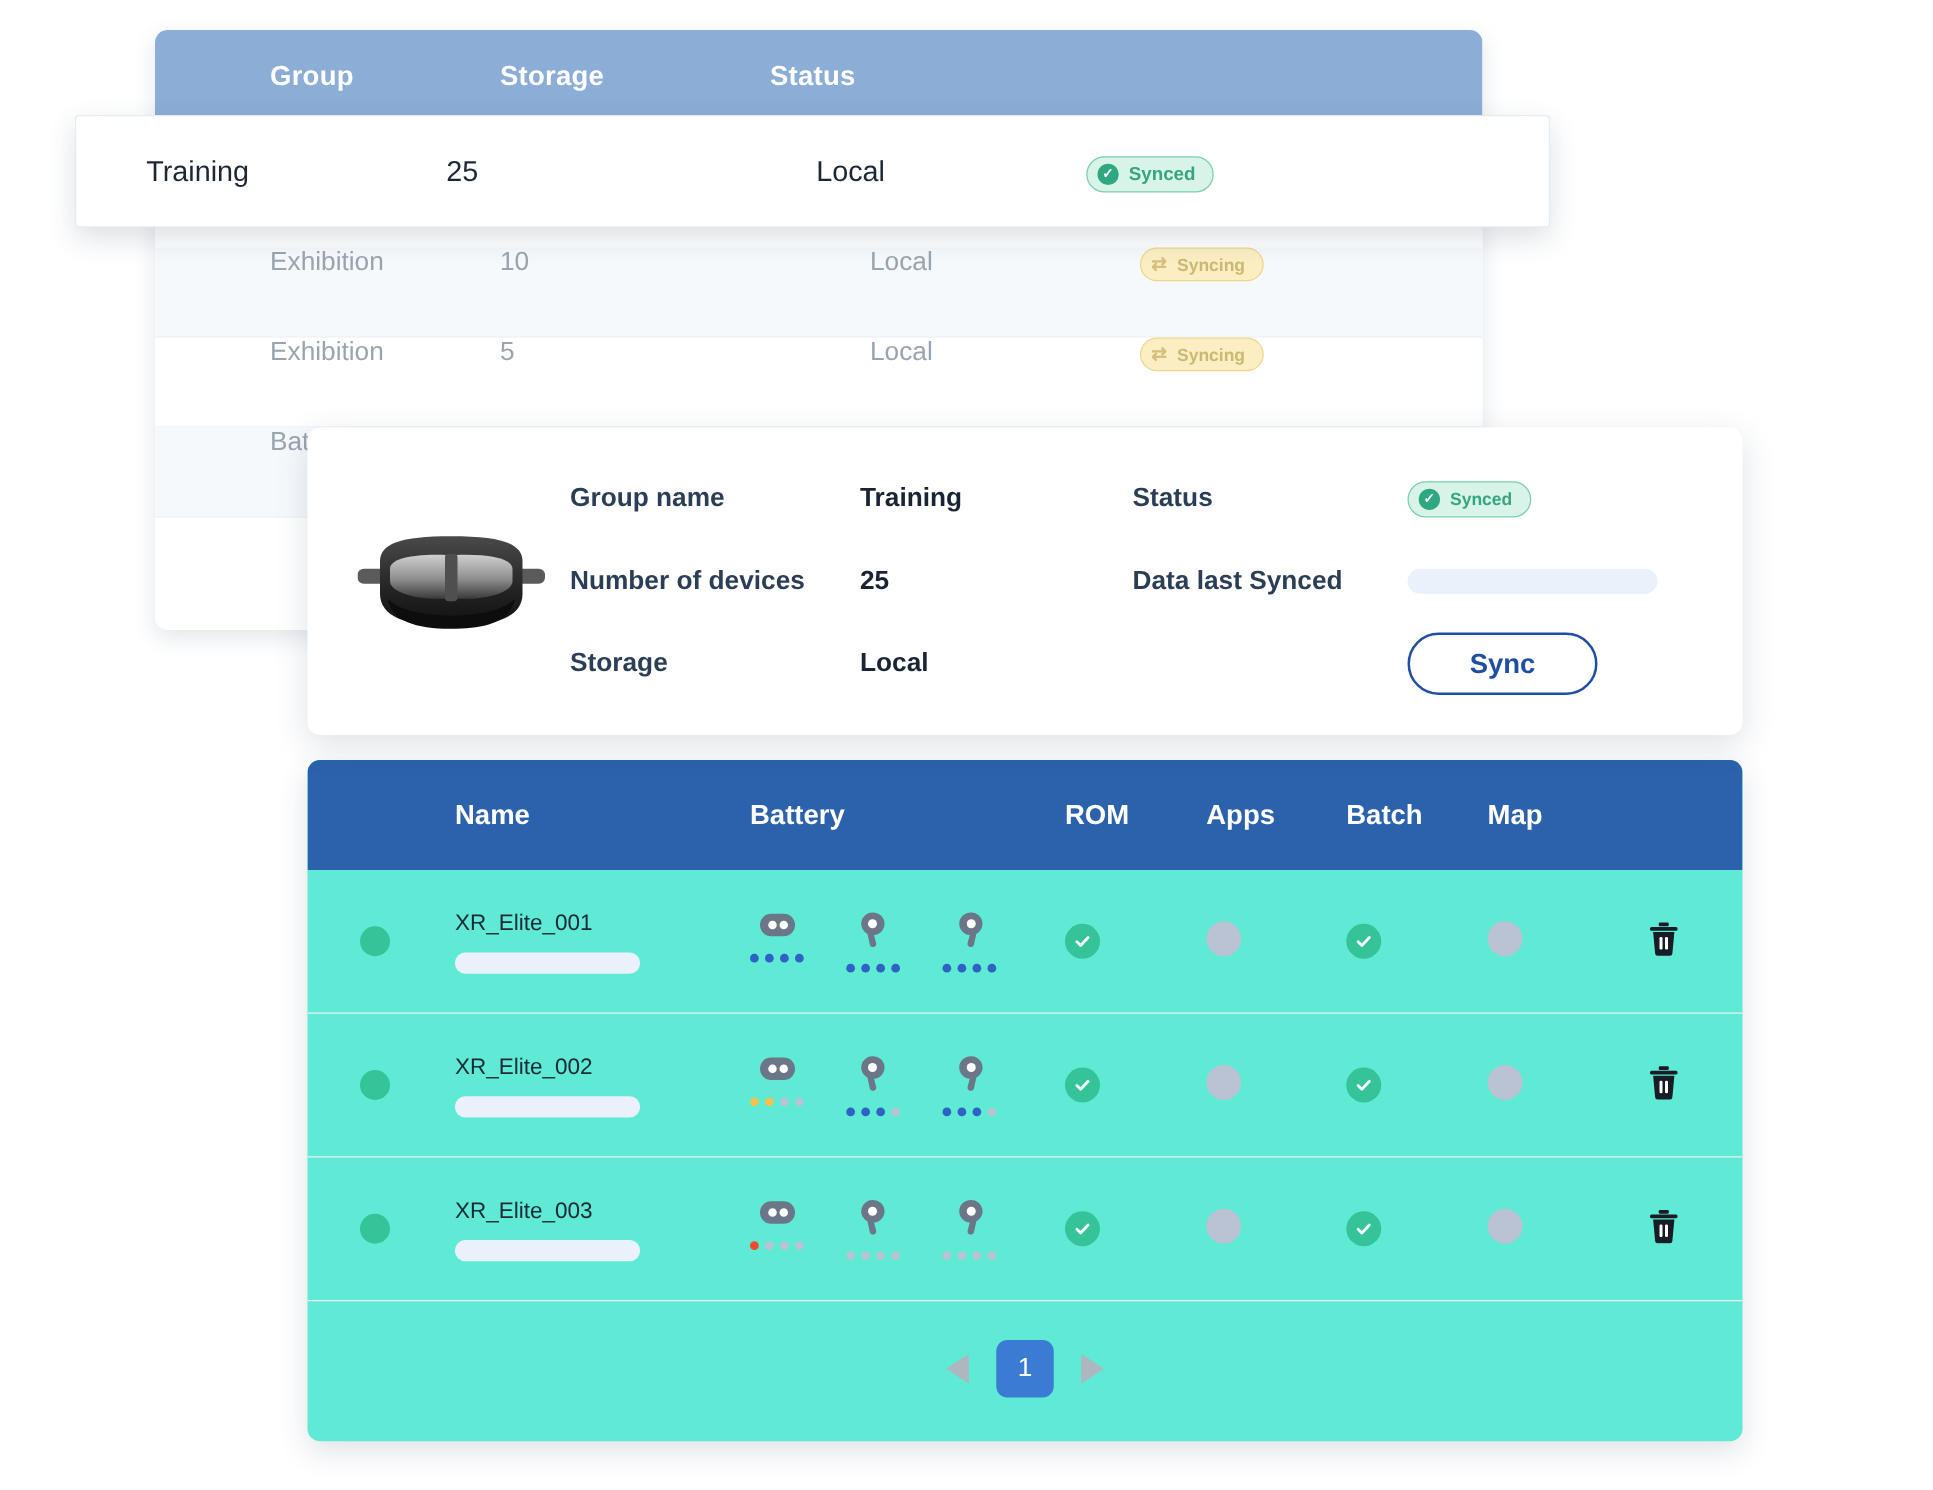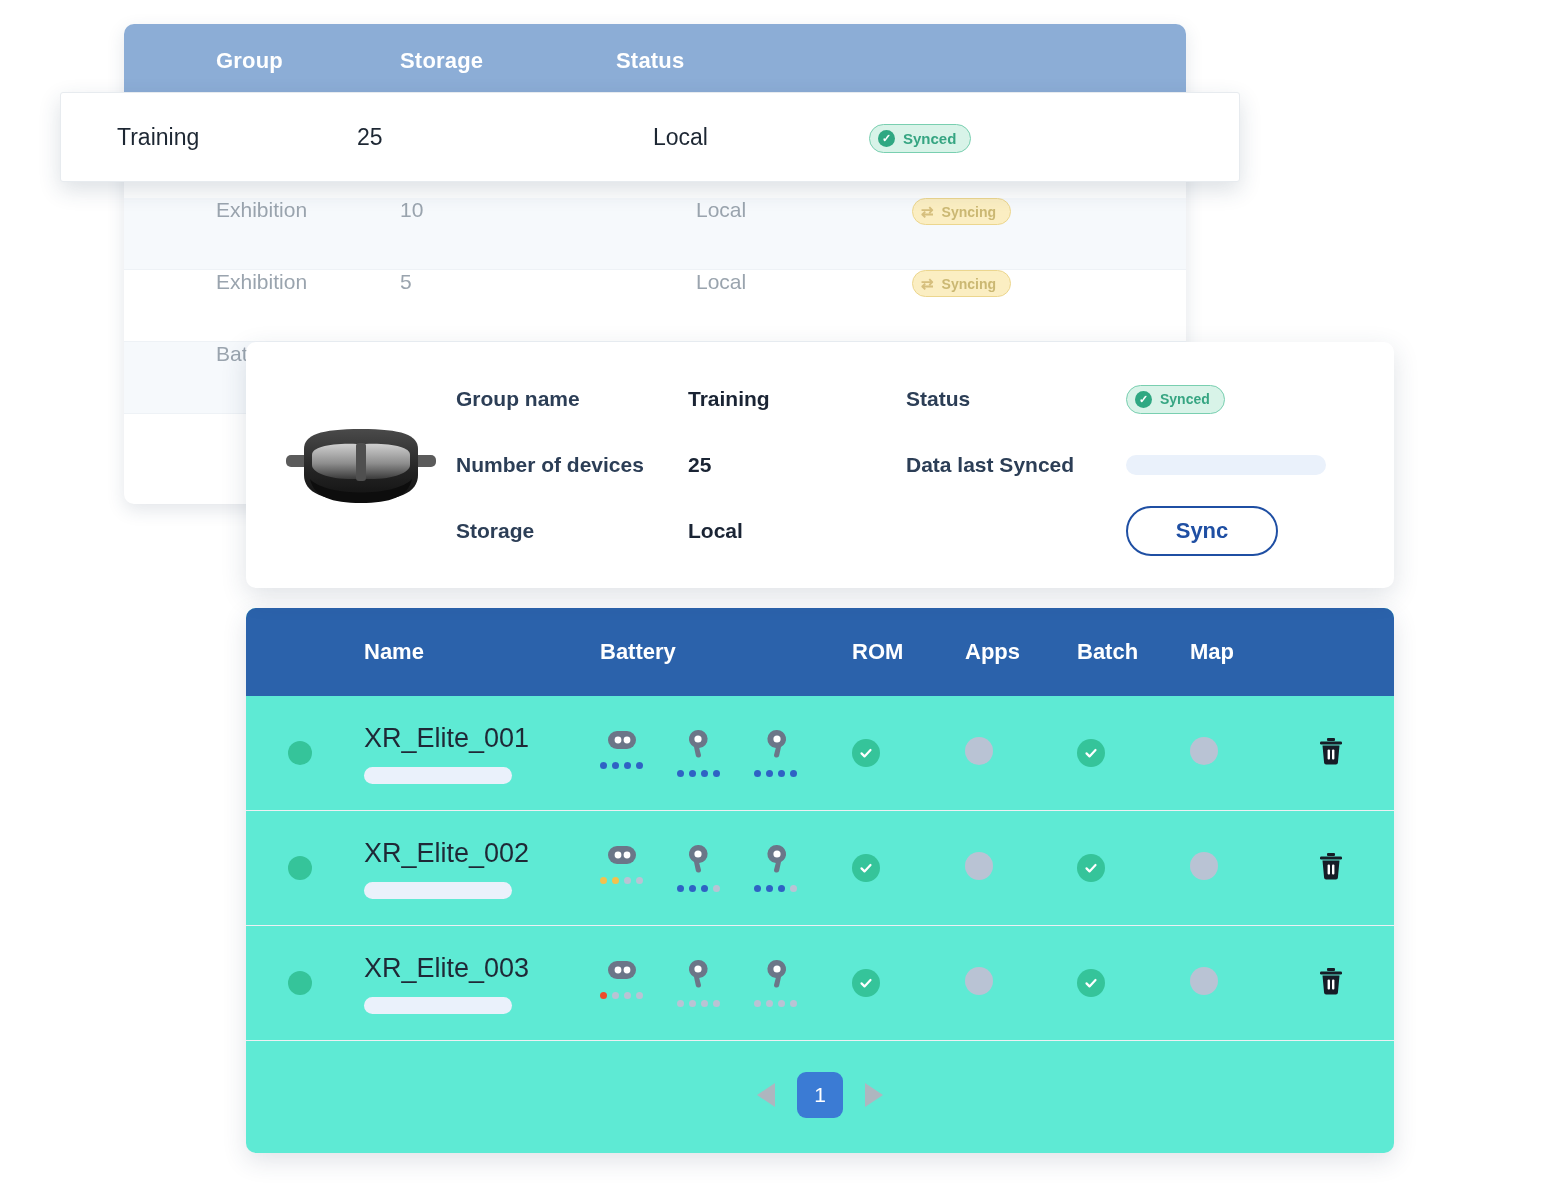--- a/index.html
+++ b/index.html
@@ -107,21 +107,21 @@
   .col-batt   { width: 252px; }
   .col-rom    { width: 113px; text-align:left; }
   .col-apps   { width: 112px; text-align:left; }
   .col-batch  { width: 113px; text-align:left; }
   .col-map    { width: 128px; text-align:left; }
   .col-trash  { width: 76px; }
 
   .dev-row { height: 115px; display:flex; align-items:center; border-bottom:1px solid #edf0f3; }
   .dev-row:last-of-type { border-bottom:1px solid #edf0f3; }
   .dot-online { width:24px; height:24px; border-radius:50%; background:#35c49a; margin-left:42px; }
-  .dev-name { font-size:27px; color:#1f2836; }
+  .dev-name { font-size:18px; color:#1f2836; }
   .name-skel { width:148px; height:17px; border-radius:9px; background:#eaf1fb; margin-top:13px; }
 
   .batt-group { display:flex; gap:34px; align-items:flex-start; }
   .batt-item { display:flex; flex-direction:column; align-items:center; gap:7px; }
   .batt-dots { display:flex; gap:5px; }
   .bd { width:7px; height:7px; border-radius:50%; }
   .glyph { color:#6b7688; }
 
   .circle { width:28px; height:28px; border-radius:50%; display:inline-flex; align-items:center; justify-content:center; }
   .circle-on { background:#35c49a; }

